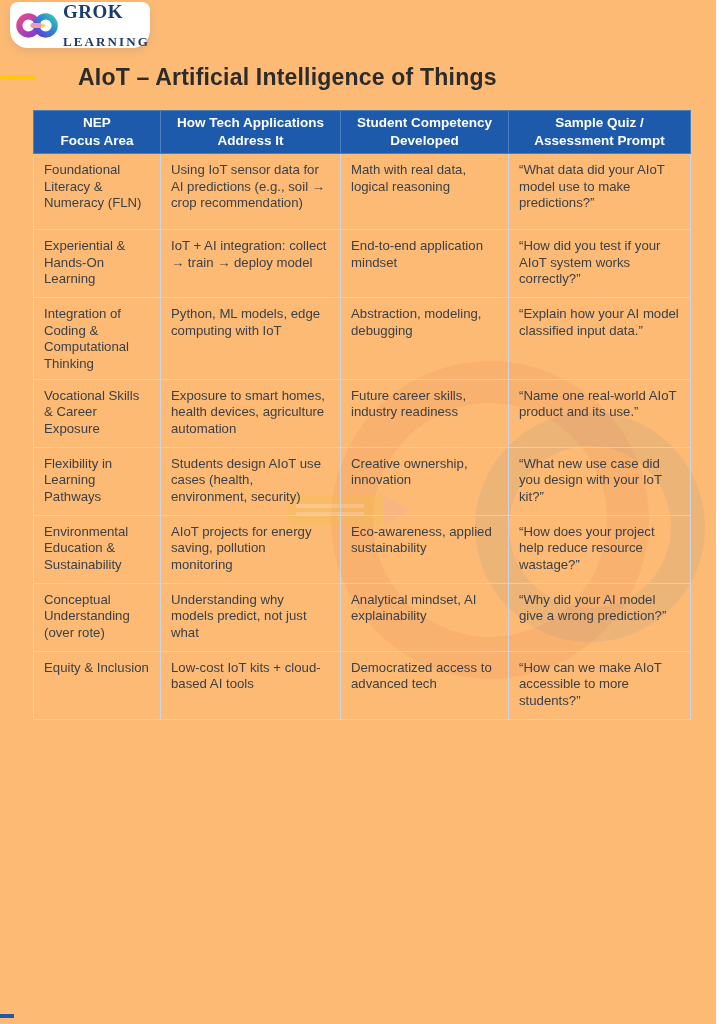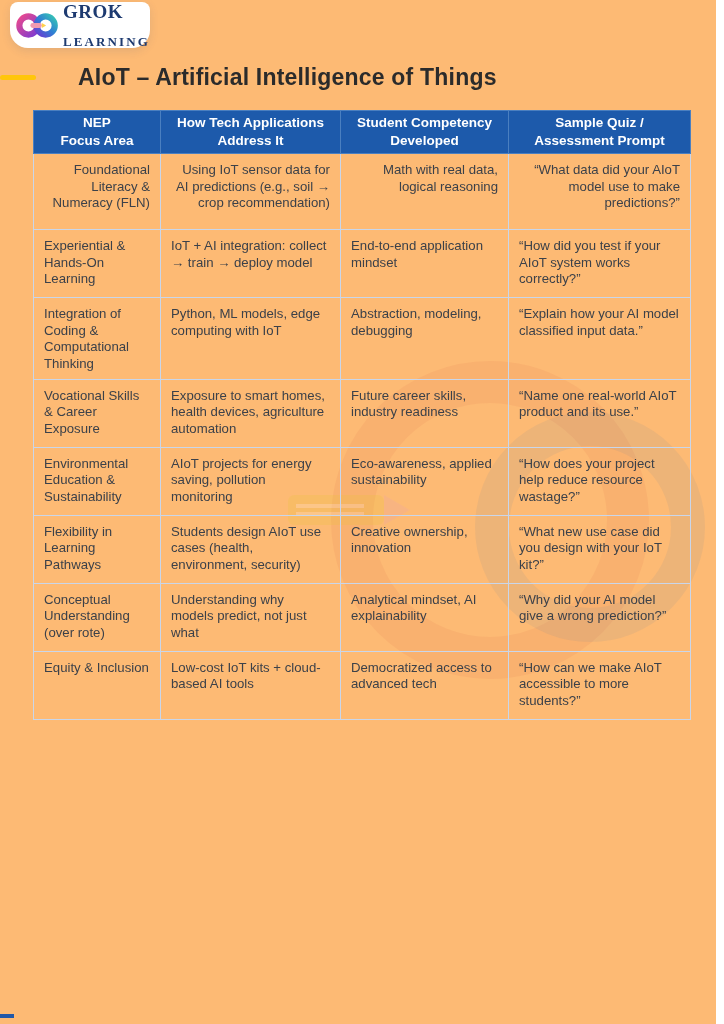--- a/index.html
+++ b/index.html
@@ -60,21 +60,21 @@
     border:1px solid #4a7fc0;
   }
   tbody td {
     border:1px solid #c9d6ea;
     vertical-align:top;
     padding:8px 10px 6px 10px;
     font-size:13.2px; line-height:1.26; color:#3c4149;
     background:transparent;
     overflow:hidden;
   }
-  tbody tr:nth-child(1)  { height:76px;text-align:right; }
+  tbody tr:nth-child(1)  { height:76px; }
   tbody tr:nth-child(2)  { height:68px; }
   tbody tr:nth-child(3)  { height:78px; }
   tbody tr:nth-child(4)  { height:68px; }
   tbody tr:nth-child(5)  { height:68px; }
   tbody tr:nth-child(6)  { height:68px; }
   tbody tr:nth-child(7)  { height:68px; }
   tbody tr:nth-child(8)  { height:68px; }
   tbody tr:nth-child(9)  { height:66px; }
   tbody tr:nth-child(10) { height:62px; }
 
@@ -169,32 +169,32 @@
           <td>Abstraction, modeling, debugging</td>
           <td>“Explain how your AI model classified input data.”</td>
         </tr>
         <tr>
           <td>Vocational Skills &amp; Career Exposure</td>
           <td>Exposure to smart homes, health devices, agriculture automation</td>
           <td>Future career skills, industry readiness</td>
           <td>“Name one real-world AIoT product and its use.”</td>
         </tr>
         <tr>
+          <td>Flexibility in Learning Pathways</td>
+          <td>Students design AIoT use cases (health, environment, security)</td>
+          <td>Creative ownership, innovation</td>
+          <td>“What new use case did you design with your IoT kit?”</td>
+        </tr>
+        <tr>
           <td>Environmental Education &amp; Sustainability</td>
           <td>AIoT projects for energy saving, pollution monitoring</td>
           <td>Eco-awareness, applied sustainability</td>
           <td>“How does your project help reduce resource wastage?”</td>
         </tr>
         <tr>
-          <td>Flexibility in Learning Pathways</td>
-          <td>Students design AIoT use cases (health, environment, security)</td>
-          <td>Creative ownership, innovation</td>
-          <td>“What new use case did you design with your IoT kit?”</td>
-        </tr>
-        <tr>
           <td>Conceptual Understanding (over rote)</td>
           <td>Understanding why models predict, not just what</td>
           <td>Analytical mindset, AI explainability</td>
           <td>“Why did your AI model give a wrong prediction?”</td>
         </tr>
         <tr>
           <td>Equity &amp; Inclusion</td>
           <td>Low-cost IoT kits + cloud-based AI tools</td>
           <td>Democratized access to advanced tech</td>
           <td>“How can we make AIoT accessible to more students?”</td>

